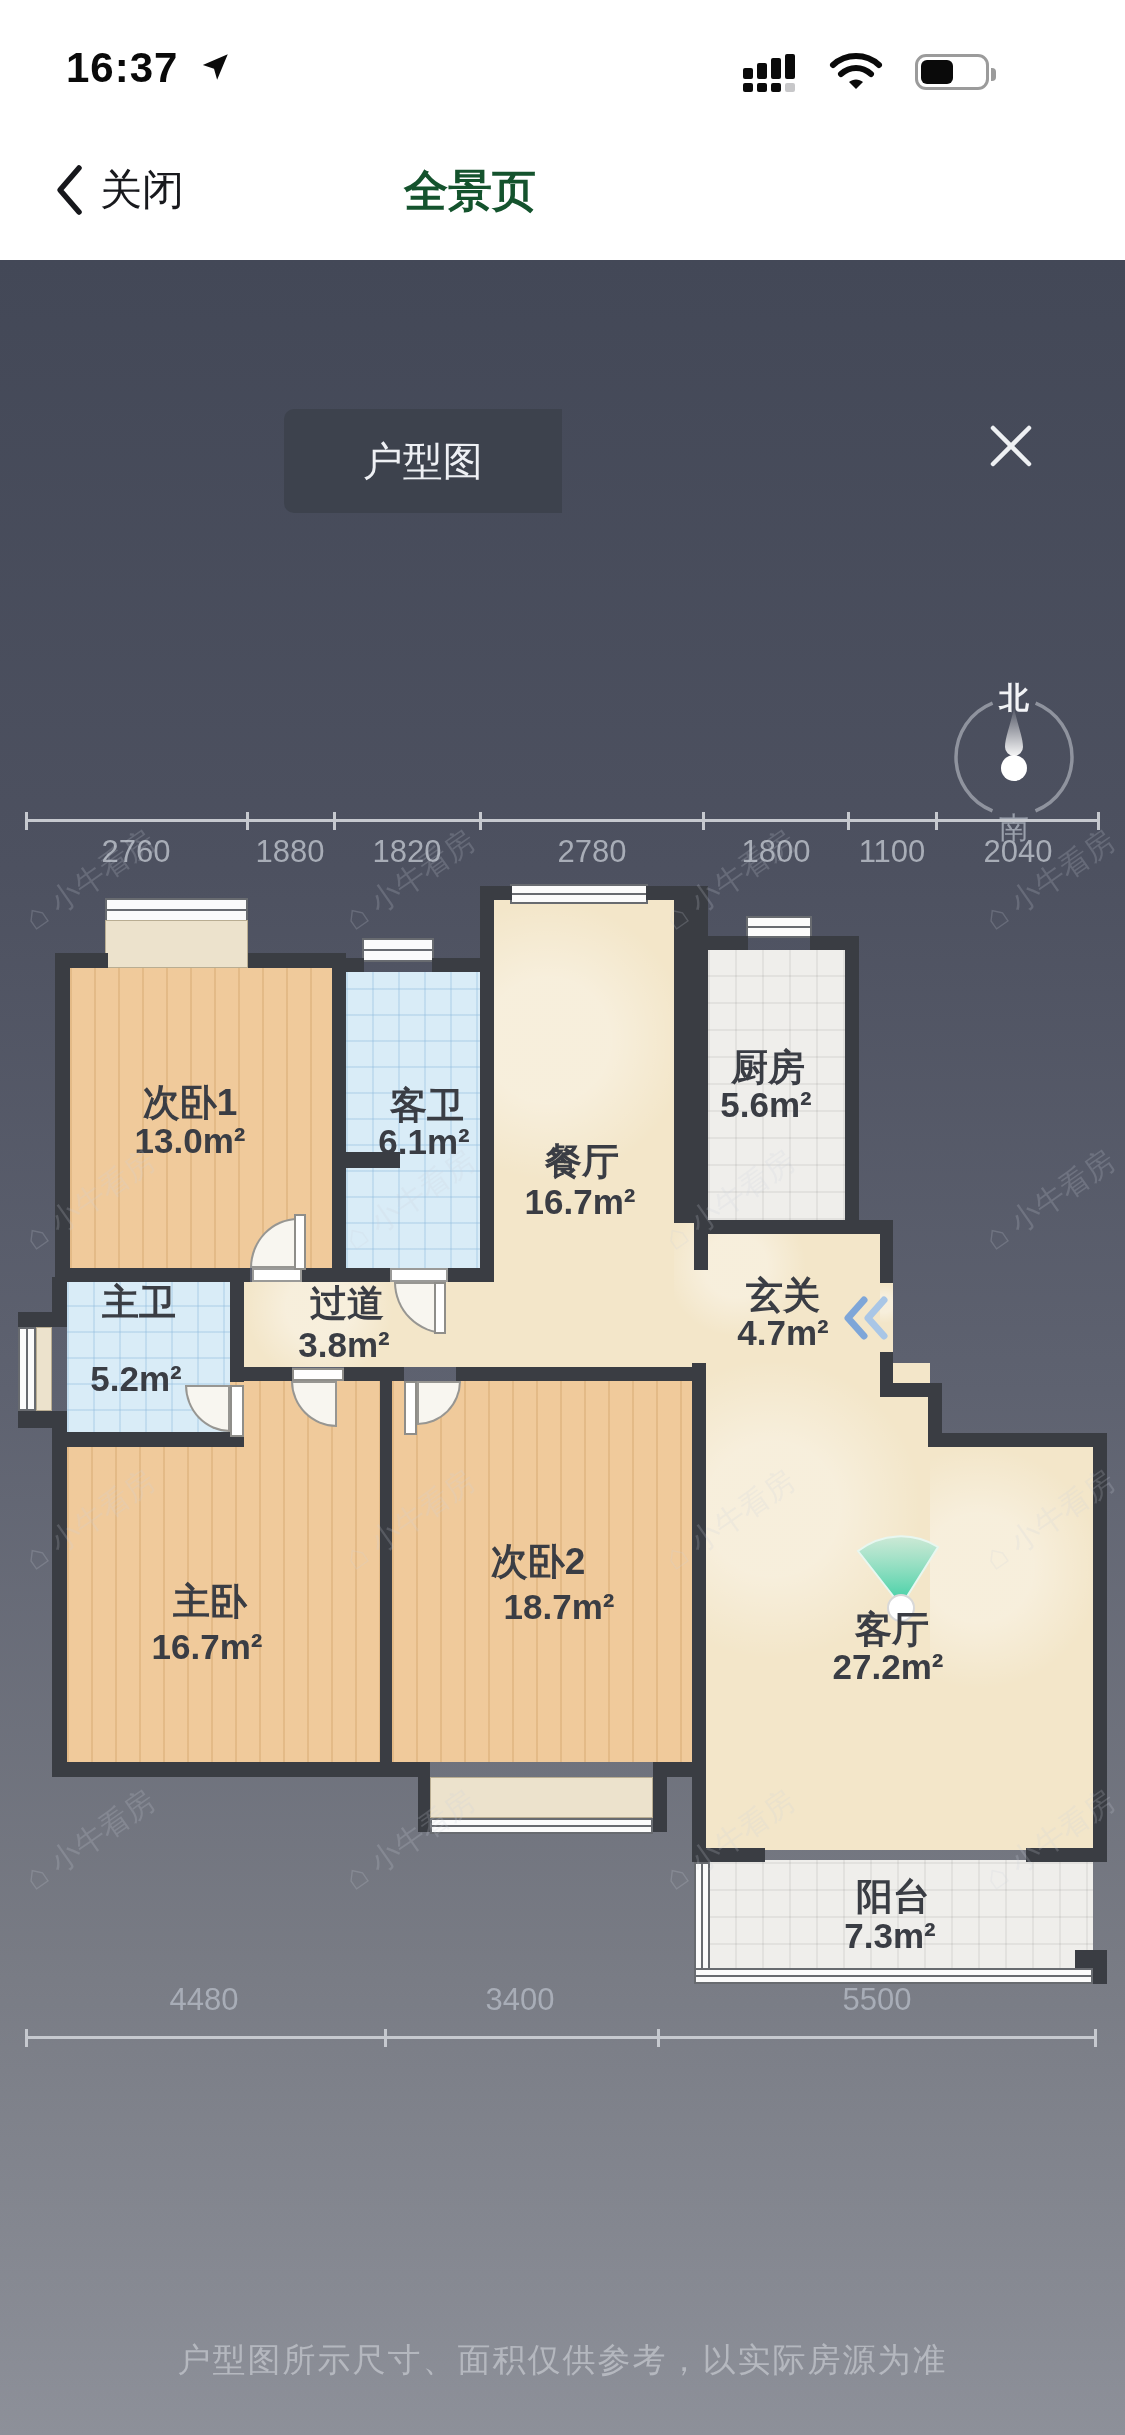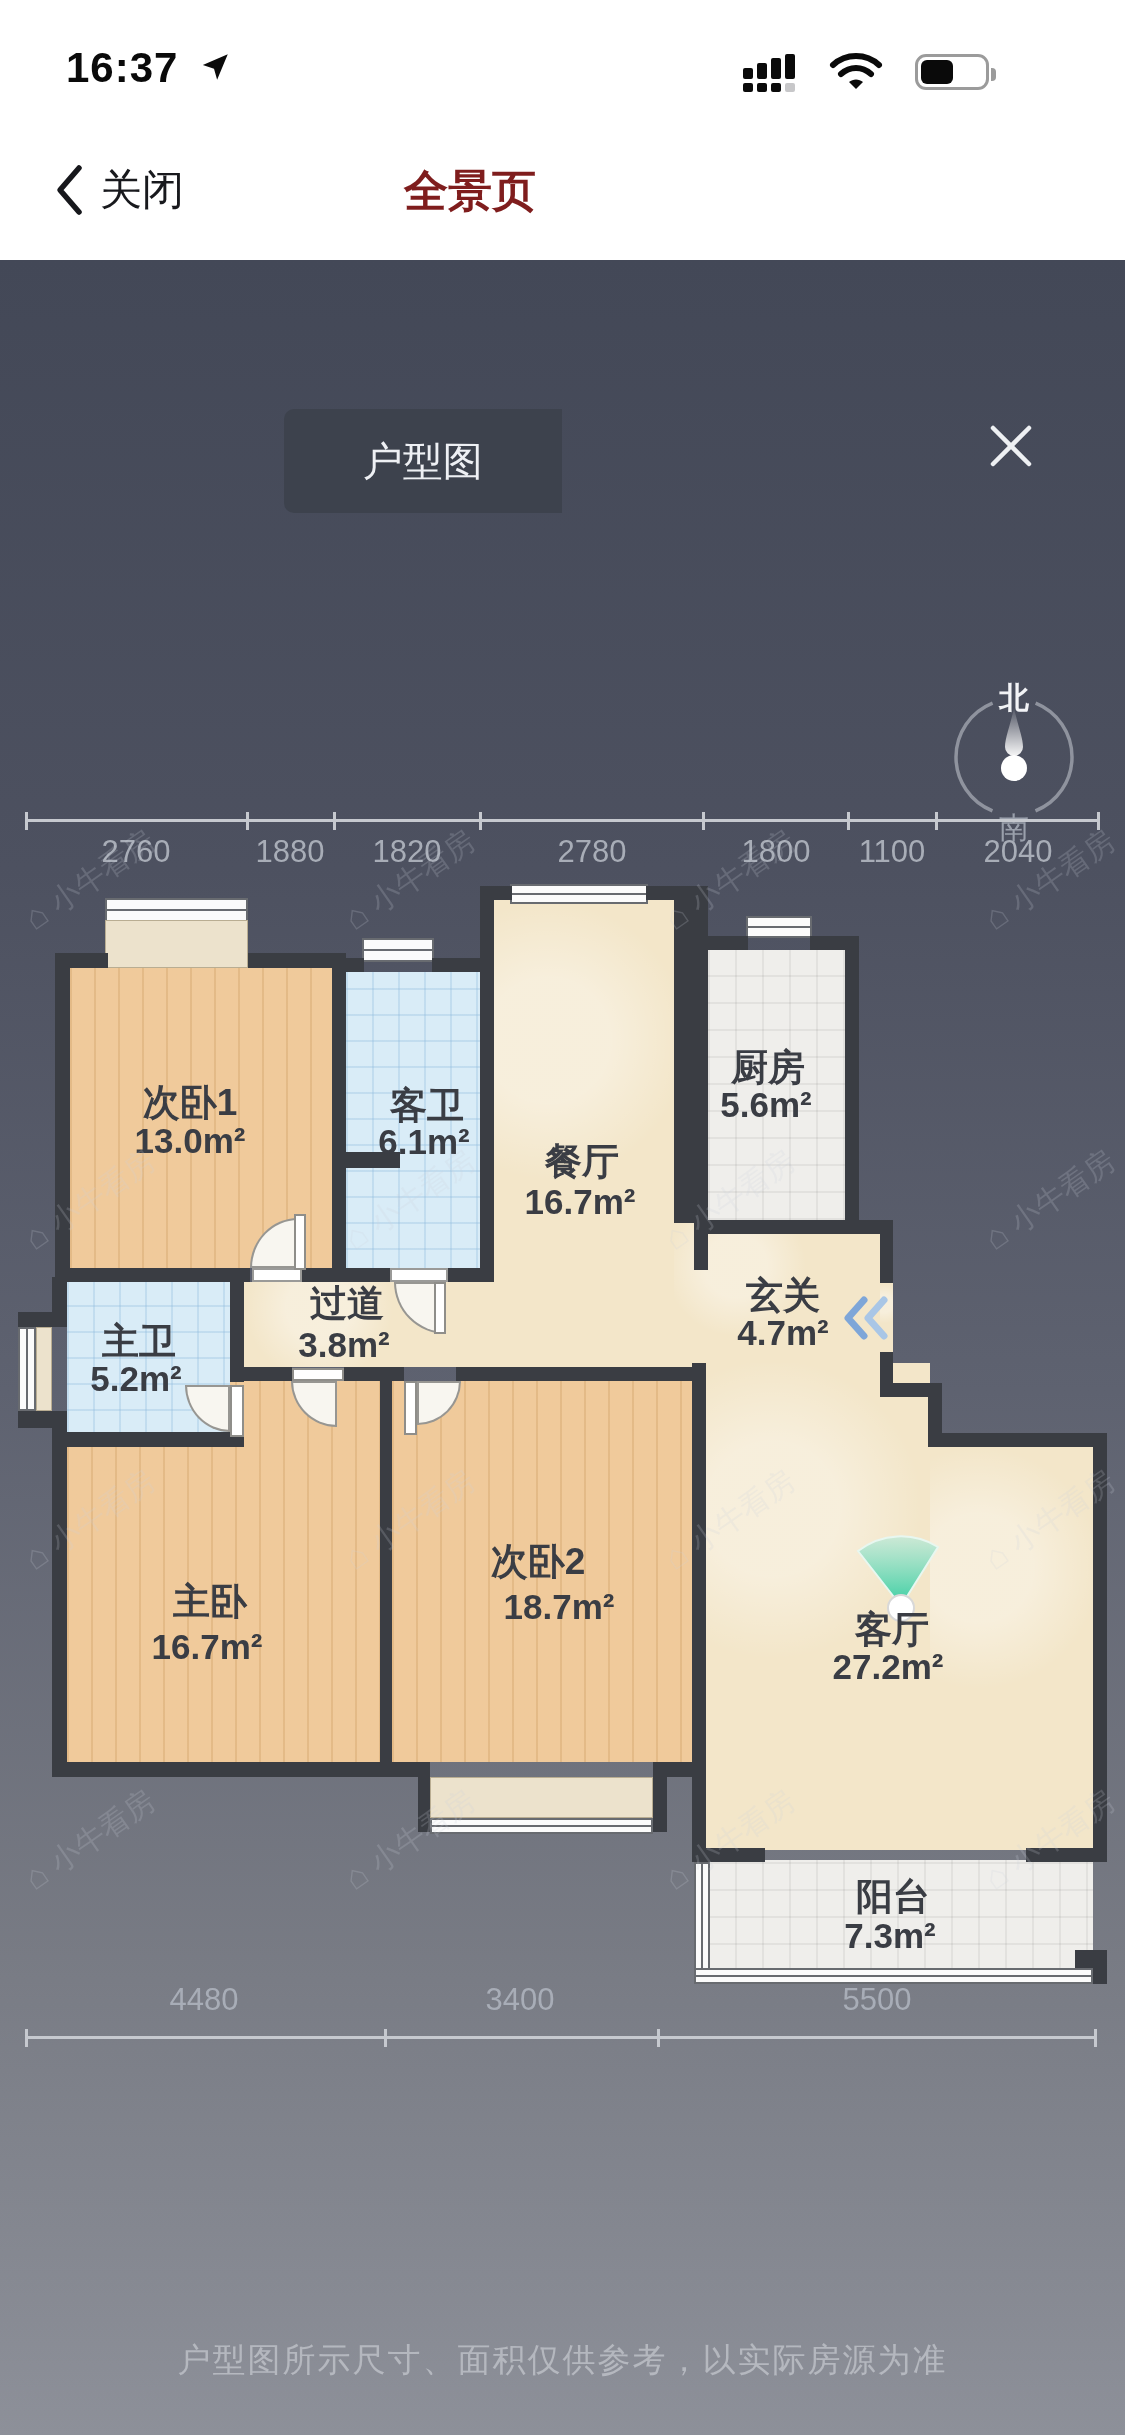--- a/index.html
+++ b/index.html
@@ -17,21 +17,21 @@
   .cell .sq { position:absolute; bottom:0; width:10px; height:9px; border-radius:2px; background:#0a0a0a; }
   .wifi { position:absolute; right:172px; top:0px; }
   .batt { position:absolute; right:66px; top:2px; width:74px; height:36px; border:3px solid #9b9b9b; border-radius:11px; }
   .batt .lvl { position:absolute; left:3px; top:3px; width:32px; height:24px; background:#0a0a0a; border-radius:6px; }
   .batt .nub { position:absolute; right:-10px; top:11px; width:5px; height:13px; background:#9b9b9b; border-radius:0 4px 4px 0; }
 
   
   .navbar { position:absolute; left:0; top:132px; width:940px; height:128px; background:#fff; }
   .back { position:absolute; left:52px; top:28px; display:flex; align-items:center; cursor:pointer; }
   .back-label { font-size:42px; color:#18191d; margin-left:14px; }
-  .nav-title { position:absolute; left:0; top:30px; width:100%; text-align:center; font-size:44px; font-weight:700; color:#7f1d1d; }
+  .nav-title { position:absolute; left:0; top:30px; width:100%; text-align:center; font-size:44px; font-weight:700; color:#14532d; }
 
   
   .stage { position:absolute; left:0; top:260px; width:1125px; height:2175px; overflow:hidden;
     background:linear-gradient(180deg,#434857 0%,#4d5160 28%,#5e6270 52%,#787b84 78%,#8d9099 100%); }
   .stage > * { position:absolute; }
 
   
   .tabs { left:284px; top:149px; width:555px; height:104px; display:flex; border-radius:10px; overflow:hidden; }
   .tab { width:277.5px; height:104px; display:flex; align-items:center; justify-content:center; font-size:40px; cursor:pointer; }
   .tab.active { background:#3d424d; color:#eef0f4; }
@@ -304,21 +304,21 @@
     </div>
   <div class="rlabel" style="left:766px; top:845px;">
       <div class="rarea">5.6m²</div>
     </div>
   <div class="rlabel" style="left:783px; top:1036px;">
       <div class="rname">玄关</div>
     </div>
   <div class="rlabel" style="left:783px; top:1073px;">
       <div class="rarea">4.7m²</div>
     </div>
-  <div class="rlabel" style="left:139px; top:1082px;text-align:right;">
+  <div class="rlabel" style="left:139px; top:1043px;text-align:right;">
       <div class="rname">主卫</div>
     </div>
   <div class="rlabel" style="left:136px; top:1119px;">
       <div class="rarea">5.2m²</div>
     </div>
   <div class="rlabel" style="left:347px; top:1044px;">
       <div class="rname">过道</div>
     </div>
   <div class="rlabel" style="left:344px; top:1085px;">
       <div class="rarea">3.8m²</div>

